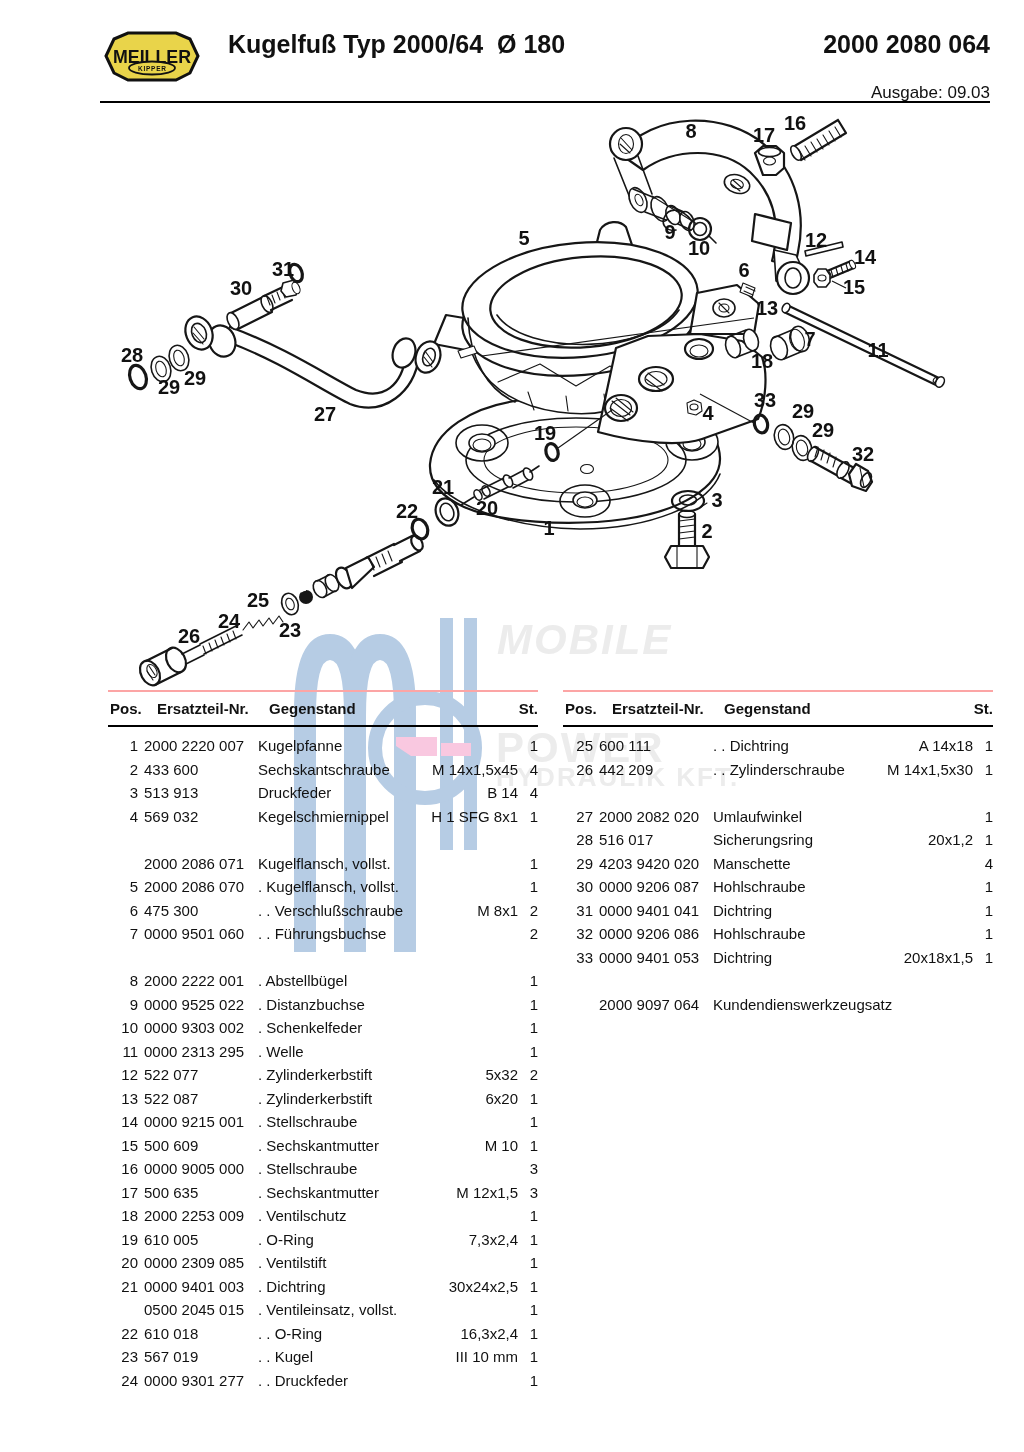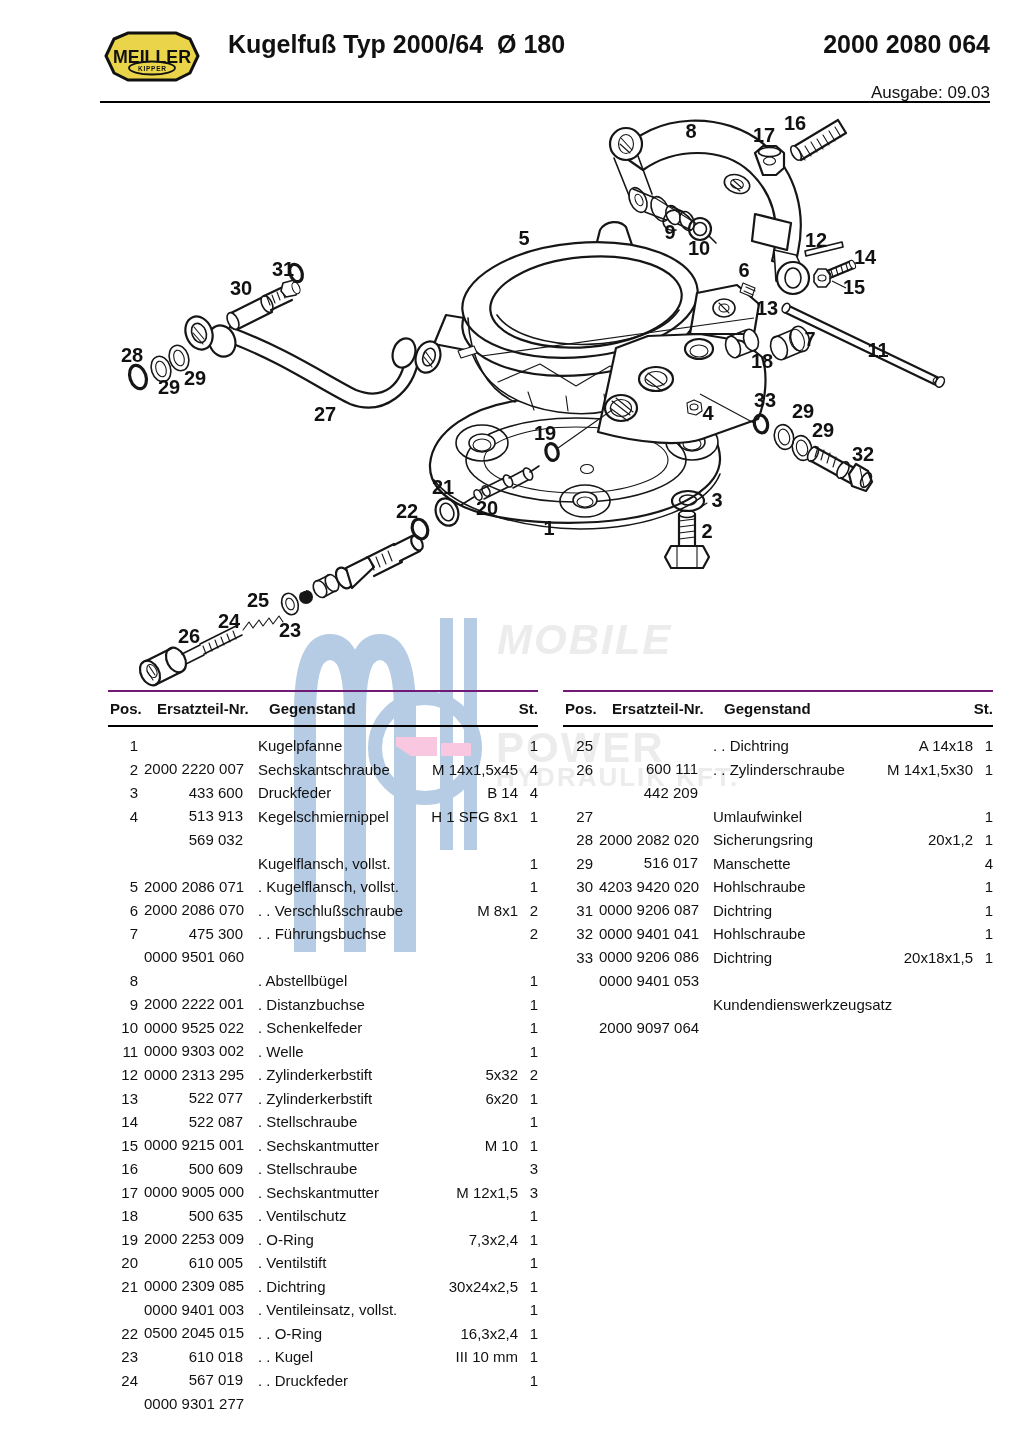--- a/index.html
+++ b/index.html
@@ -23,29 +23,29 @@
   .sf{stroke:#161616;stroke-width:1.6;fill:#fff;stroke-linecap:round;stroke-linejoin:round;}
   .s2{stroke-width:2.2;}
   .h{stroke-width:1.1;}
   .thick{stroke-width:3.2;}
   .callout{font-family:"Liberation Sans",sans-serif;font-weight:bold;font-size:20px;fill:#111;text-anchor:middle;}
   
   .note{position:absolute;left:570px;top:623px;font-size:17px;font-weight:bold;line-height:23px;z-index:2;}
   
   .ptable{position:absolute;top:690px;width:430px;font-size:15px;z-index:2;}
   .ptable.left{left:108px;} .ptable.right{left:563px;}
-  .thead{position:relative;height:33px;border-top:2px solid #701a75;border-bottom:2px solid #000;
+  .thead{position:relative;height:33px;border-top:2px solid #fca5a5;border-bottom:2px solid #000;
          font-weight:bold;line-height:33px;}
   .thead span{position:absolute;white-space:pre;}
   .th-pos{left:2px;} .th-nr{left:49px;} .th-name{left:161px;} .th-qty{right:0;}
   .rows{padding-top:7px;}
   .trow{position:relative;height:23.5px;line-height:23.5px;}
   .trow span{position:absolute;white-space:pre;}
   .cp{left:0;width:30px;text-align:right;}
-  .cn{left:36px;width:99px;text-align:right;margin-top:23px;}
+  .cn{left:36px;width:99px;}
   .cg{left:150px;}
   .cd{right:20px;text-align:center;}
   .cq{right:0;width:30px;text-align:right;}
 </style>
 </head>
 <body>
 
 <div class="page">
 
   <svg class="wm-svg" viewBox="0 0 220 360">

